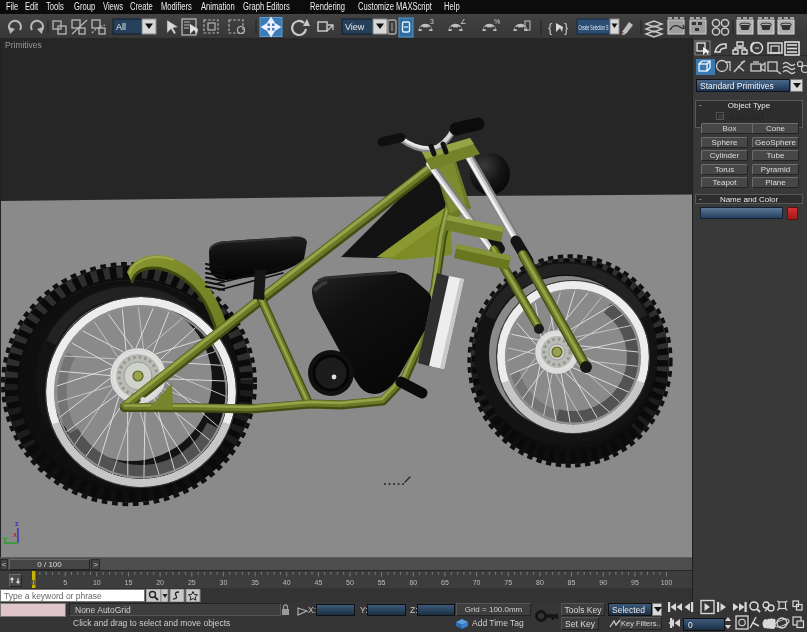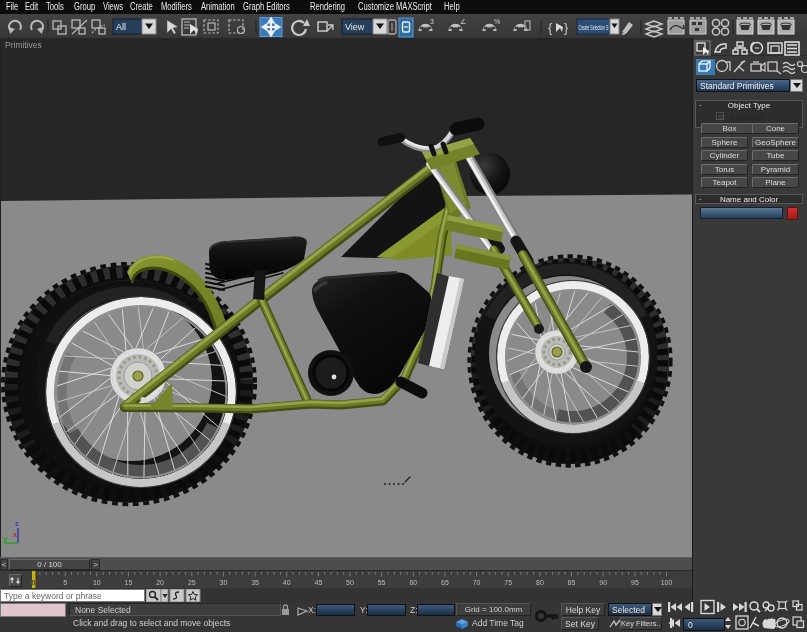--- a/index.html
+++ b/index.html
@@ -689,21 +689,21 @@
         <path d="M 33,3 q -5,0 -3,3.5 t -3,3.5" fill="none" stroke="#222" stroke-width="1.3"></path>
         <rect x="40" y="0" width="14" height="13" fill="#c9c9c9" stroke="#888"></rect>
         <path d="M 47,2.5 l 1.4,3 3.2,0.3 -2.4,2.2 0.7,3.2 -2.9,-1.7 -2.9,1.7 0.7,-3.2 -2.4,-2.2 3.2,-0.3 z" fill="none" stroke="#222" stroke-width="1"></path>
       </svg>
  </div>
  <div style="position:absolute;left:692px;top:557px;width:115px;height:45px;background:#393939;border-left:1px solid #1e1e1e;"></div>
 
 <div style="position:absolute;left:0;top:602px;width:807px;height:30px;background:#353535;"></div>
 <div style="position:absolute;left:0;top:602.5px;width:66px;height:14px;background:#e0c6ca;border:1px solid #777;"></div>
 <div style="position:absolute;left:0;top:617.5px;width:66px;height:14px;background:#f2f2f2;border:1px solid #777;color:#26262c;font-size:9px;font-family:'Liberation Mono',monospace;line-height:13px;margin-top:44px;">AXScript.</div>
-<div style="position:absolute;left:69px;top:603px;width:212px;height:13px;background:#3e3e3e;border:1px solid;border-color:#232323 #555 #555 #232323;color:#cfcfcf;font-size:8.5px;line-height:12px;padding-left:5px;">None Selected</div>
+<div style="position:absolute;left:69px;top:603px;width:212px;height:13px;background:#3e3e3e;border:1px solid;border-color:#232323 #555 #555 #232323;color:#cfcfcf;font-size:8.5px;line-height:12px;padding-left:5px;">None AutoGrid</div>
 <div style="position:absolute;left:73px;top:618px;color:#cfcfcf;font-size:8.5px;">Click and drag to select and move objects</div>
 <svg width="30" height="13" style="position:absolute;left:280px;top:604px">
       <rect x="2" y="5" width="7" height="6" fill="#9a9a9a"></rect>
       <path d="M 3.5,5 v -2 a 2,2 0 0 1 4,0 v 2" fill="none" stroke="#9a9a9a" stroke-width="1.3"></path>
       <path d="M 18,11 L 27,7 18,4 Z" fill="none" stroke="#b0b0b0" stroke-width="1.2"></path>
     </svg>
 <div style="position:absolute;left:308px;top:605px;color:#c8c8c8;font-size:8.5px;">X:</div>
 <div style="position:absolute;height:12px;background:linear-gradient(#3d5a7a,#1a2e44);border:1px solid #111;left:316px;top:604px;width:39px;"></div>
 <div style="position:absolute;left:360px;top:605px;color:#c8c8c8;font-size:8.5px;">Y:</div>
 <div style="position:absolute;height:12px;background:linear-gradient(#3d5a7a,#1a2e44);border:1px solid #111;left:367px;top:604px;width:39px;"></div>
@@ -715,21 +715,21 @@
       <polygon points="1,4 7,7 7,11 1,8" fill="#2a6cb8"></polygon>
       <polygon points="13,4 7,7 7,11 13,8" fill="#3a80cc"></polygon>
     </svg>
 <div style="position:absolute;left:472px;top:618px;color:#cfcfcf;font-size:8.5px;">Add Time Tag</div>
 <svg width="26" height="28" style="position:absolute;left:534px;top:602px">
       <circle cx="7" cy="14" r="4.5" fill="none" stroke="#141414" stroke-width="3"></circle>
       <line x1="11" y1="14" x2="24" y2="14" stroke="#141414" stroke-width="3.5"></line>
       <line x1="19" y1="14" x2="19" y2="18" stroke="#141414" stroke-width="2.5"></line>
       <line x1="23" y1="14" x2="23" y2="17" stroke="#141414" stroke-width="2.5"></line>
     </svg>
-<div style="position:absolute;left:561px;top:602.5px;width:44px;height:13px;background:#3e3e3e;border:1px solid;border-color:#555 #232323 #232323 #555;color:#d8d8d8;font-size:8.5px;text-align:center;line-height:12px;">Help Key</div>
+<div style="position:absolute;left:561px;top:602.5px;width:44px;height:13px;background:#3e3e3e;border:1px solid;border-color:#555 #232323 #232323 #555;color:#d8d8d8;font-size:8.5px;text-align:center;line-height:12px;">Tools Key</div>
 <div style="position:absolute;left:561px;top:617px;width:38px;height:13px;background:#3e3e3e;border:1px solid;border-color:#555 #232323 #232323 #555;color:#d8d8d8;font-size:8.5px;text-align:center;line-height:12px;">Set Key</div>
 <div style="position:absolute;left:608px;top:602.5px;width:44px;height:13px;background:linear-gradient(#3d5a7a,#1a2e44);border:1px solid #111;color:#e8e8e8;font-size:8.5px;line-height:12px;padding-left:3px;">Selected</div>
 <div style="position:absolute;left:652px;top:602.5px;width:10px;height:13px;background:#d8d8d8;border:1px solid #777;"></div>
 <div style="position:absolute;left:654px;top:607px;width:0;height:0;border:4px solid transparent;border-top:5px solid #111;"></div>
 <svg width="14" height="13" style="position:absolute;left:608px;top:617px">
       <path d="M 2,10 L 6,4 L 8,8 L 12,3" fill="none" stroke="#c8c8c8" stroke-width="1.3"></path>
     </svg>
 <div style="position:absolute;left:620px;top:617px;width:42px;height:13px;background:#3e3e3e;border:1px solid;border-color:#555 #232323 #232323 #555;color:#d8d8d8;font-size:7.5px;text-align:center;line-height:12px;white-space:nowrap;overflow:hidden;">Key Filters...</div>
 <div style="position:absolute;left:683px;top:617.5px;width:42px;height:13px;background:linear-gradient(#3d5a7a,#1a2e44);border:1px solid #111;color:#e8e8e8;font-size:8.5px;line-height:12px;padding-left:4px;">0</div>
 <svg width="147" height="34" style="position:absolute;left:660px;top:598px">

